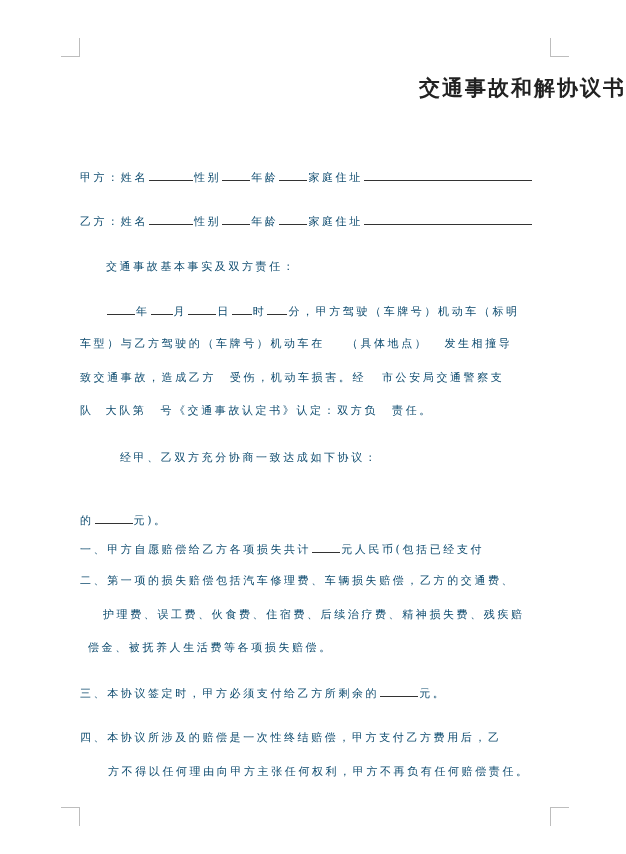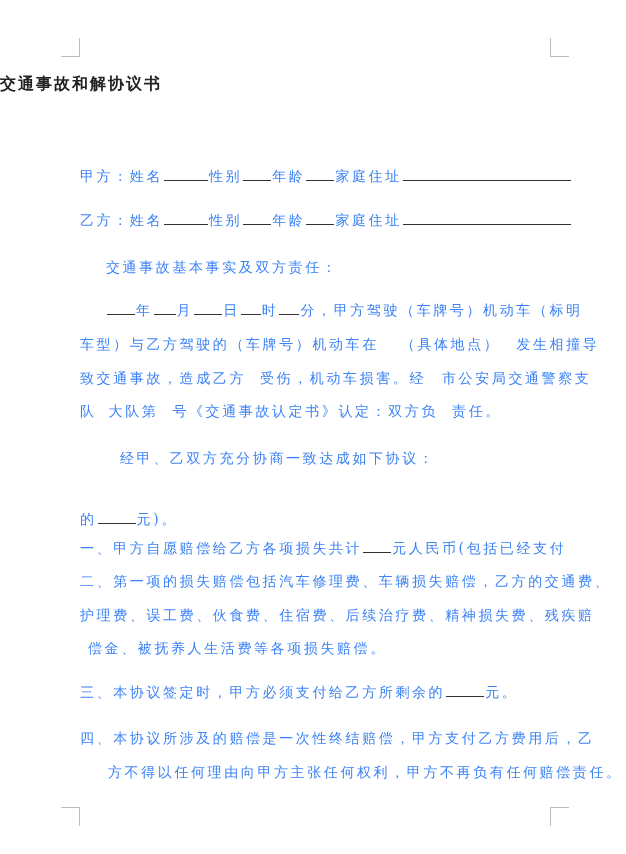--- a/index.html
+++ b/index.html
@@ -3,23 +3,23 @@
 <meta charset="utf-8">
 <style>
   html, body { margin:0; padding:0; background:#ffffff; }
   body { width:626px; height:854px; position:relative; overflow:hidden;
          font-family:"DejaVu Serif","Liberation Serif",serif; }
   .corner { position:absolute; width:18px; height:18px; border-color:#bdbdbd; border-style:solid; border-width:0; }
   .c-tl { left:61px; top:38px; border-right-width:1px; border-bottom-width:1px; }
   .c-tr { left:550px; top:38px; border-left-width:1px; border-bottom-width:1px; }
   .c-bl { left:61px; top:807px; border-right-width:1px; border-top-width:1px; }
   .c-br { left:550px; top:807px; border-left-width:1px; border-top-width:1px; }
-  .title { position:absolute; left:0; width:626px; top:74px; text-align:left;
-           font-size:16px; font-weight:bold; color:#222; letter-spacing:2px; }
-  .line { position:absolute; left:80px; font-size:14px; color:#3b82f6;
+  .title { position:absolute; left:0; width:626px; top:74px; text-align:right;
+           font-size:21px; font-weight:bold; color:#222; letter-spacing:2px; }
+  .line { position:absolute; left:80px; font-size:11px; color:#0c4a6e;
           letter-spacing:2.6px; white-space:nowrap; line-height:20px; }
   .blank { display:inline-block; border-bottom:1.5px solid #333; height:14px; vertical-align:baseline; margin:0 1px; }
   .gap { display:inline-block; }
 </style>
 </head>
 <body>
 
 <div class="corner c-tl"></div>
 <div class="corner c-tr"></div>
 <div class="corner c-bl"></div>
@@ -56,21 +56,21 @@
 <div class="line" style="top:448px; left:120px;">经甲、乙双方充分协商一致达成如下协议：</div>
 
 <div class="line" style="top:492px;margin-top:46px;">
   <span>一、甲方自愿赔偿给乙方各项损失共计</span><span class="blank" style="width:28px"></span><span>元人民币(包括已经支付</span>
 </div>
 <div class="line" style="top:509px;">
   <span>的</span><span class="blank" style="width:38px"></span><span>元)。</span>
 </div>
 
 <div class="line" style="top:571px;">二、第一项的损失赔偿包括汽车修理费、车辆损失赔偿，乙方的交通费、</div>
-<div class="line" style="top:605px;">护理费、误工费、伙食费、住宿费、后续治疗费、精神损失费、残疾赔</div>
+<div class="line" style="top:605px;margin-left:23px;">护理费、误工费、伙食费、住宿费、后续治疗费、精神损失费、残疾赔</div>
 <div class="line" style="top:638px;margin-left:8px;">偿金、被抚养人生活费等各项损失赔偿。</div>
 
 <div class="line" style="top:682px;">
   <span>三、本协议签定时，甲方必须支付给乙方所剩余的</span><span class="blank" style="width:38px"></span><span>元。</span>
 </div>
 
 <div class="line" style="top:728px;">四、本协议所涉及的赔偿是一次性终结赔偿，甲方支付乙方费用后，乙</div>
 <div class="line" style="top:762px;margin-left:28px;">方不得以任何理由向甲方主张任何权利，甲方不再负有任何赔偿责任。</div>
 
 </body></html>

